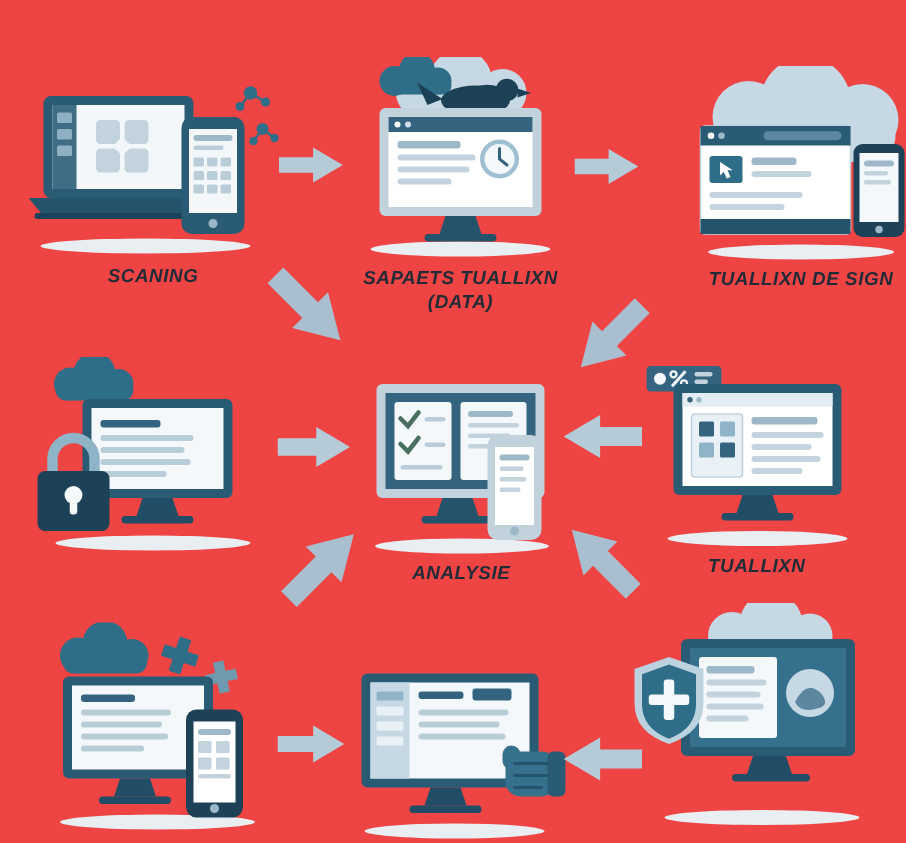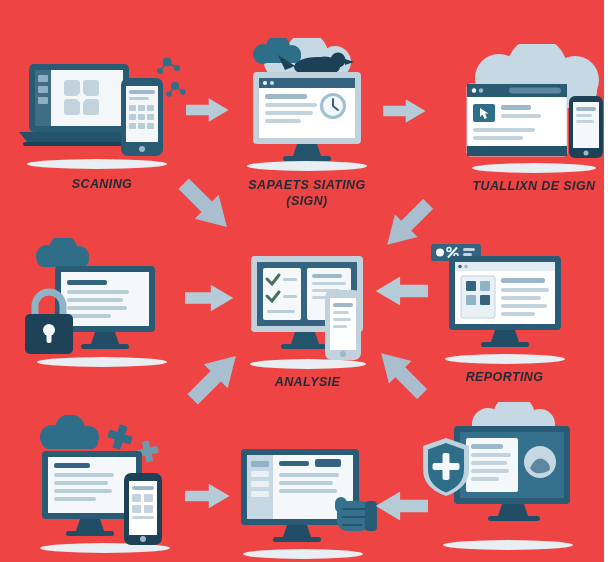--- a/index.html
+++ b/index.html
@@ -140,22 +140,22 @@
         <rect x="40" y="81" width="36" height="4" rx="2" fill="#c2d3de"></rect>
         <path d="M72 106 h20 l4 12 h-28 z" fill="#24536c"></path>
         <rect x="58" y="118" width="48" height="5" rx="2.5" fill="#24536c"></rect>
       </g>
       <g>
         <circle cx="108" cy="68" r="13" fill="#9fc0d2"></circle>
         <circle cx="108" cy="68" r="10" fill="#f4f8fa"></circle>
         <path d="M108 61 v7 l5 4" stroke="#34647f" stroke-width="2" fill="none" stroke-linecap="round"></path>
       </g>
     </svg>
-    <figcaption>SAPAETS SIATING</figcaption>
-    <div class="subcaption">(SIGN)</div>
+    <figcaption>SAPAETS TUALLIXN</figcaption>
+    <div class="subcaption">(DATA)</div>
   </figure>
 
   <figure class="node" id="n-design">
     <svg width="170" height="130" viewBox="0 0 170 130">
       <ellipse cx="85" cy="124" rx="62" ry="5" fill="#e9eef2"></ellipse>
       <g fill="#c6d8e3">
         <circle cx="50" cy="34" r="24"></circle>
           <circle cx="88" cy="24" r="30"></circle>
           <circle cx="126" cy="36" r="24"></circle>
         <rect x="30" y="30" width="118" height="34" rx="17"></rect>
@@ -277,21 +277,21 @@
         </g>
         <rect x="76" y="38" width="44" height="5" rx="2" fill="#9db8c8"></rect>
         <rect x="76" y="48" width="48" height="4" rx="2" fill="#c2d3de"></rect>
         <rect x="76" y="56" width="40" height="4" rx="2" fill="#c2d3de"></rect>
         <rect x="76" y="64" width="46" height="4" rx="2" fill="#c2d3de"></rect>
         <rect x="76" y="72" width="34" height="4" rx="2" fill="#c2d3de"></rect>
         <path d="M70 90 h20 l4 12 h-28 z" fill="#214d66"></path>
         <rect x="56" y="102" width="48" height="5" rx="2.5" fill="#214d66"></rect>
       </g>
     </svg>
-    <figcaption>REPORTING</figcaption>
+    <figcaption>TUALLIXN</figcaption>
   </figure>
 
   <figure class="node" id="n-integration">
     <svg width="170" height="140" viewBox="0 0 170 140">
       <ellipse cx="85" cy="133" rx="65" ry="5" fill="#e9eef2"></ellipse>
       <g fill="#2e6e88">
         <circle cx="32" cy="22" r="12"></circle>
           <circle cx="50" cy="14" r="15"></circle>
           <circle cx="68" cy="22" r="11"></circle>
         <rect x="22" y="19" width="56" height="15" rx="7"></rect>

